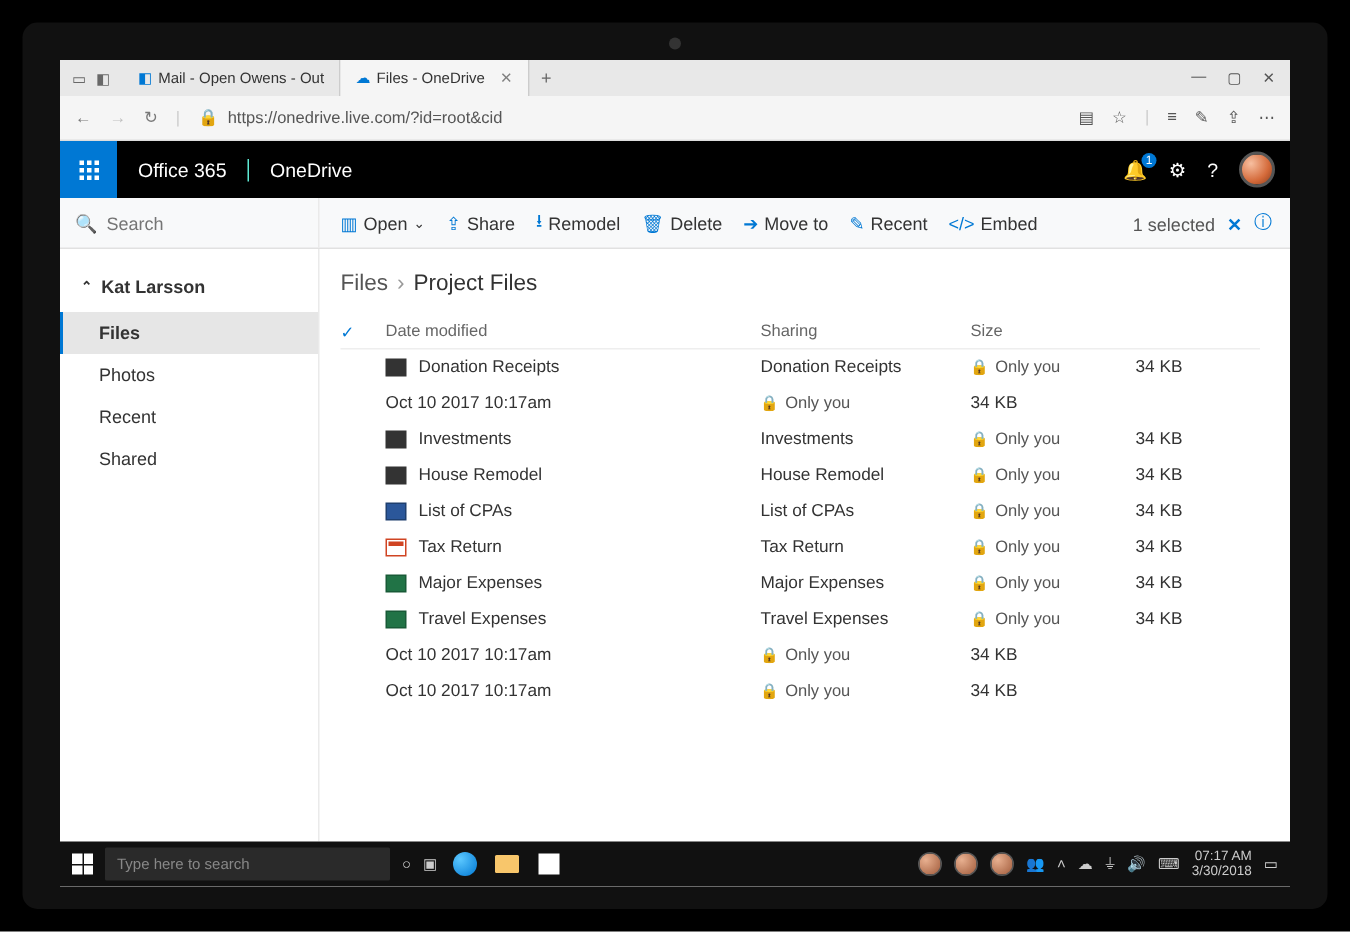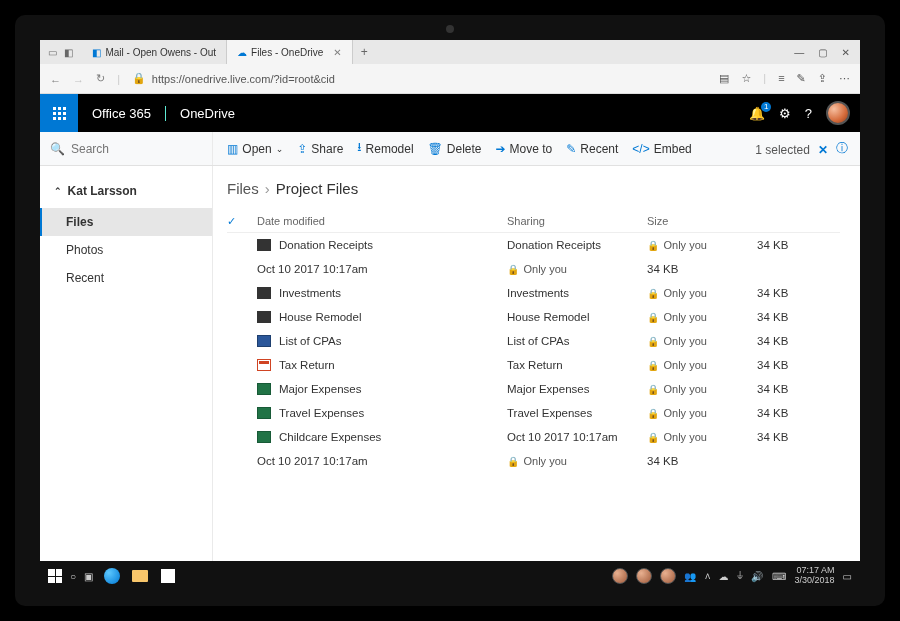--- a/index.html
+++ b/index.html
@@ -206,20 +206,21 @@
 
     <div class="main">
       <div class="leftnav">
         <div class="user-row">
           <span class="chev">⌃</span>
           <span>Kat Larsson</span>
         </div>
         <div class="nav-item selected">Files</div>
         <div class="nav-item">Photos</div>
         <div class="nav-item">Recent</div>
+        <div class="nav-item">Shared</div>
       </div>
 
       <div class="content">
         <div class="breadcrumb">
           <span class="bc-root">Files</span>
           <span class="bc-sep">›</span>
           <span>Project Files</span>
         </div>
 
         <div class="file-table">
@@ -325,24 +326,20 @@
                 </div>
                 <div>Travel Expenses</div>
                 <div class="share-cell">
                   <span class="lock-ico">🔒</span>
                   <span>Only you</span>
                 </div>
                 <div>34 KB</div>
               </div>
               <div class="ft-row">
                 <div></div>
-                <div class="ft-name">
-                  <span class="file-ico ico-excel"></span>
-                  <span>Childcare Expenses</span>
-                </div>
                 <div>Oct 10 2017 10:17am</div>
                 <div class="share-cell">
                   <span class="lock-ico">🔒</span>
                   <span>Only you</span>
                 </div>
                 <div>34 KB</div>
               </div>
               <div class="ft-row">
                 <div></div>
                 <div>Oct 10 2017 10:17am</div>
@@ -357,20 +354,23 @@
       </div>
     </div>
 
     <div class="taskbar">
       <div class="start">
           <span></span>
           <span></span>
           <span></span>
           <span></span>
         </div>
+      <div class="tb-search">
+        <span>Type here to search</span>
+      </div>
       <span>○</span>
       <span>▣</span>
       <div class="tb-pins">
         <div class="pin">
             <div class="edge-ico"></div>
           </div>
         <div class="pin">
             <div class="folder-ico"></div>
           </div>
         <div class="pin">

